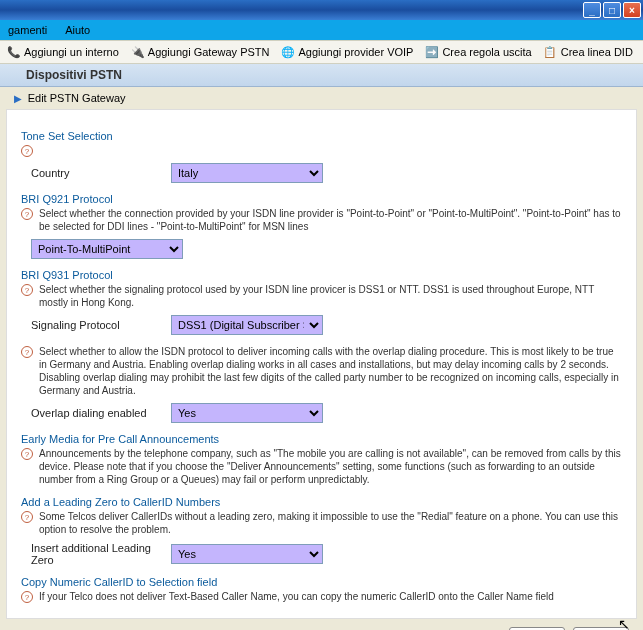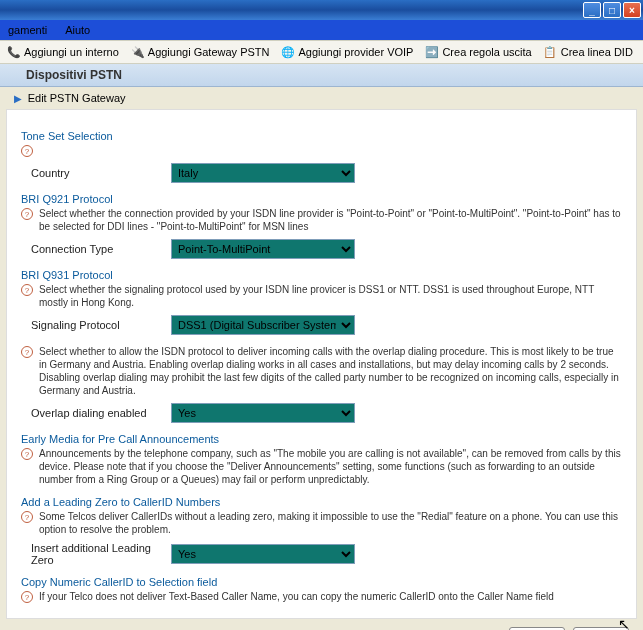--- a/index.html
+++ b/index.html
@@ -29,21 +29,21 @@
       align-items: center;
       justify-content: center;
       color: #fff;
       font-size: 10px;
       font-weight: bold;
       cursor: pointer;
     }
     .btn-min, .btn-max { background: linear-gradient(to bottom, #4f8de0, #2a6ec4); }
     .btn-close { background: linear-gradient(to bottom, #e87050, #d44020); }
     .menubar {
-      background: #1d4ed8;
+      background: #0ea5e9;
       padding: 2px 4px;
       display: flex;
       gap: 10px;
       font-size: 11px;
     }
     .menu-item { padding: 2px 4px; cursor: default; }
     .toolbar {
       background: #f5f4ee;
       border-top: 1px solid #d0d0c0;
       border-bottom: 1px solid #d0d0c0;
@@ -119,24 +119,24 @@
       display: flex;
       align-items: center;
       margin: 4px 0 8px 10px;
     }
     .field-label {
       width: 140px;
       font-size: 11px;
       color: #222;
     }
     .field-select {
-      width: 184px;
+      width: 152px;
       height: 20px;
       border: 1px solid #7f9db9;
-      background: #0f766e;
+      background: #c4b5fd;
       font-size: 11px;
       padding: 1px 2px;
     }
     .footer {
       padding: 8px 14px;
       display: flex;
       justify-content: flex-end;
       gap: 8px;
     }
     .nav-btn {
@@ -214,21 +214,20 @@
     </div>
   </div>
 
   <div class="section">
     <div class="section-title">BRI Q921 Protocol</div>
     <div class="section-desc">
       <span class="help-icon">?</span>
       <span class="desc-text">Select whether the connection provided by your ISDN line provider is "Point-to-Point" or "Point-to-MultiPoint". "Point-to-Point" has to be selected for DDI lines - "Point-to-MultiPoint" for MSN lines</span>
     </div>
     <div class="field-row">
-      <span class="field-label">Connection Type</span>
       <select class="field-select"><option>Point-To-MultiPoint</option></select>
     </div>
   </div>
 
   <div class="section">
     <div class="section-title">BRI Q931 Protocol</div>
     <div class="section-desc">
       <span class="help-icon">?</span>
       <span class="desc-text">Select whether the signaling protocol used by your ISDN line provicer is DSS1 or NTT. DSS1 is used throughout Europe, NTT mostly in Hong Kong.</span>
     </div>

